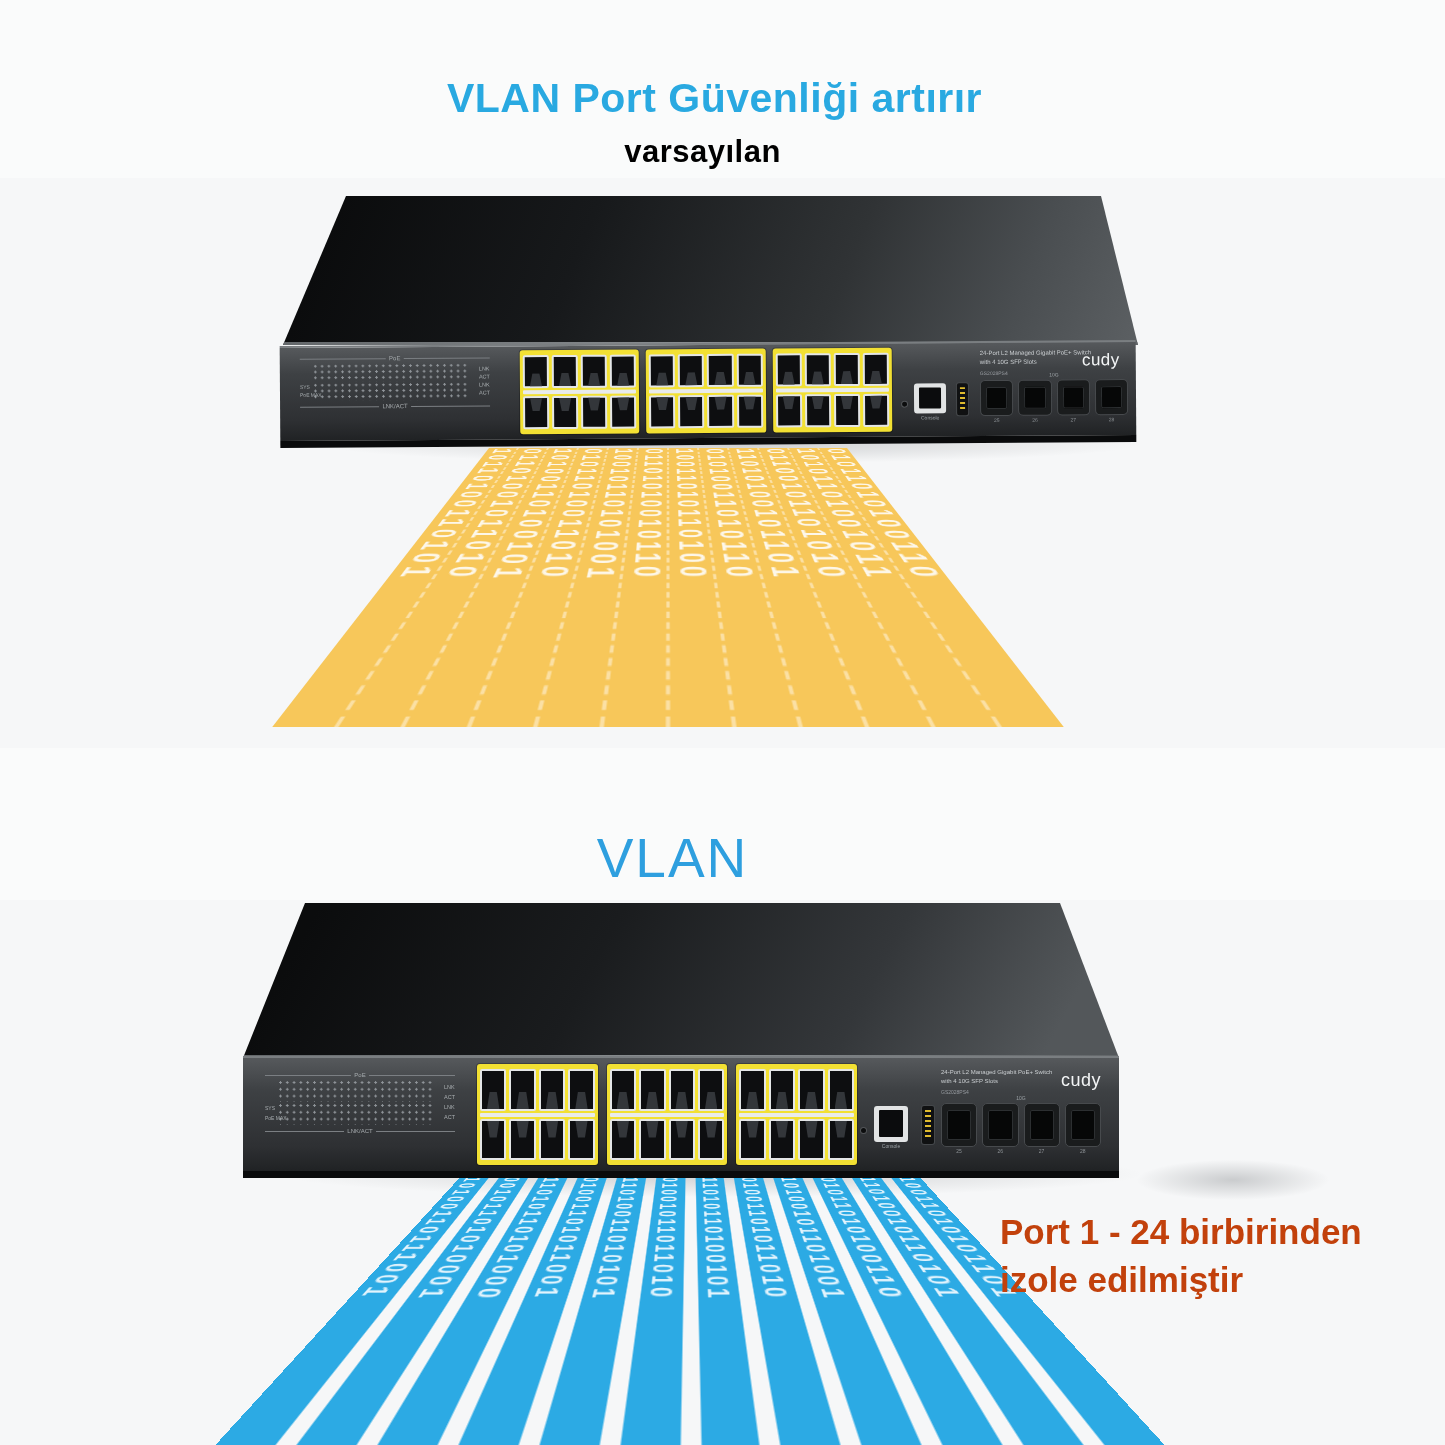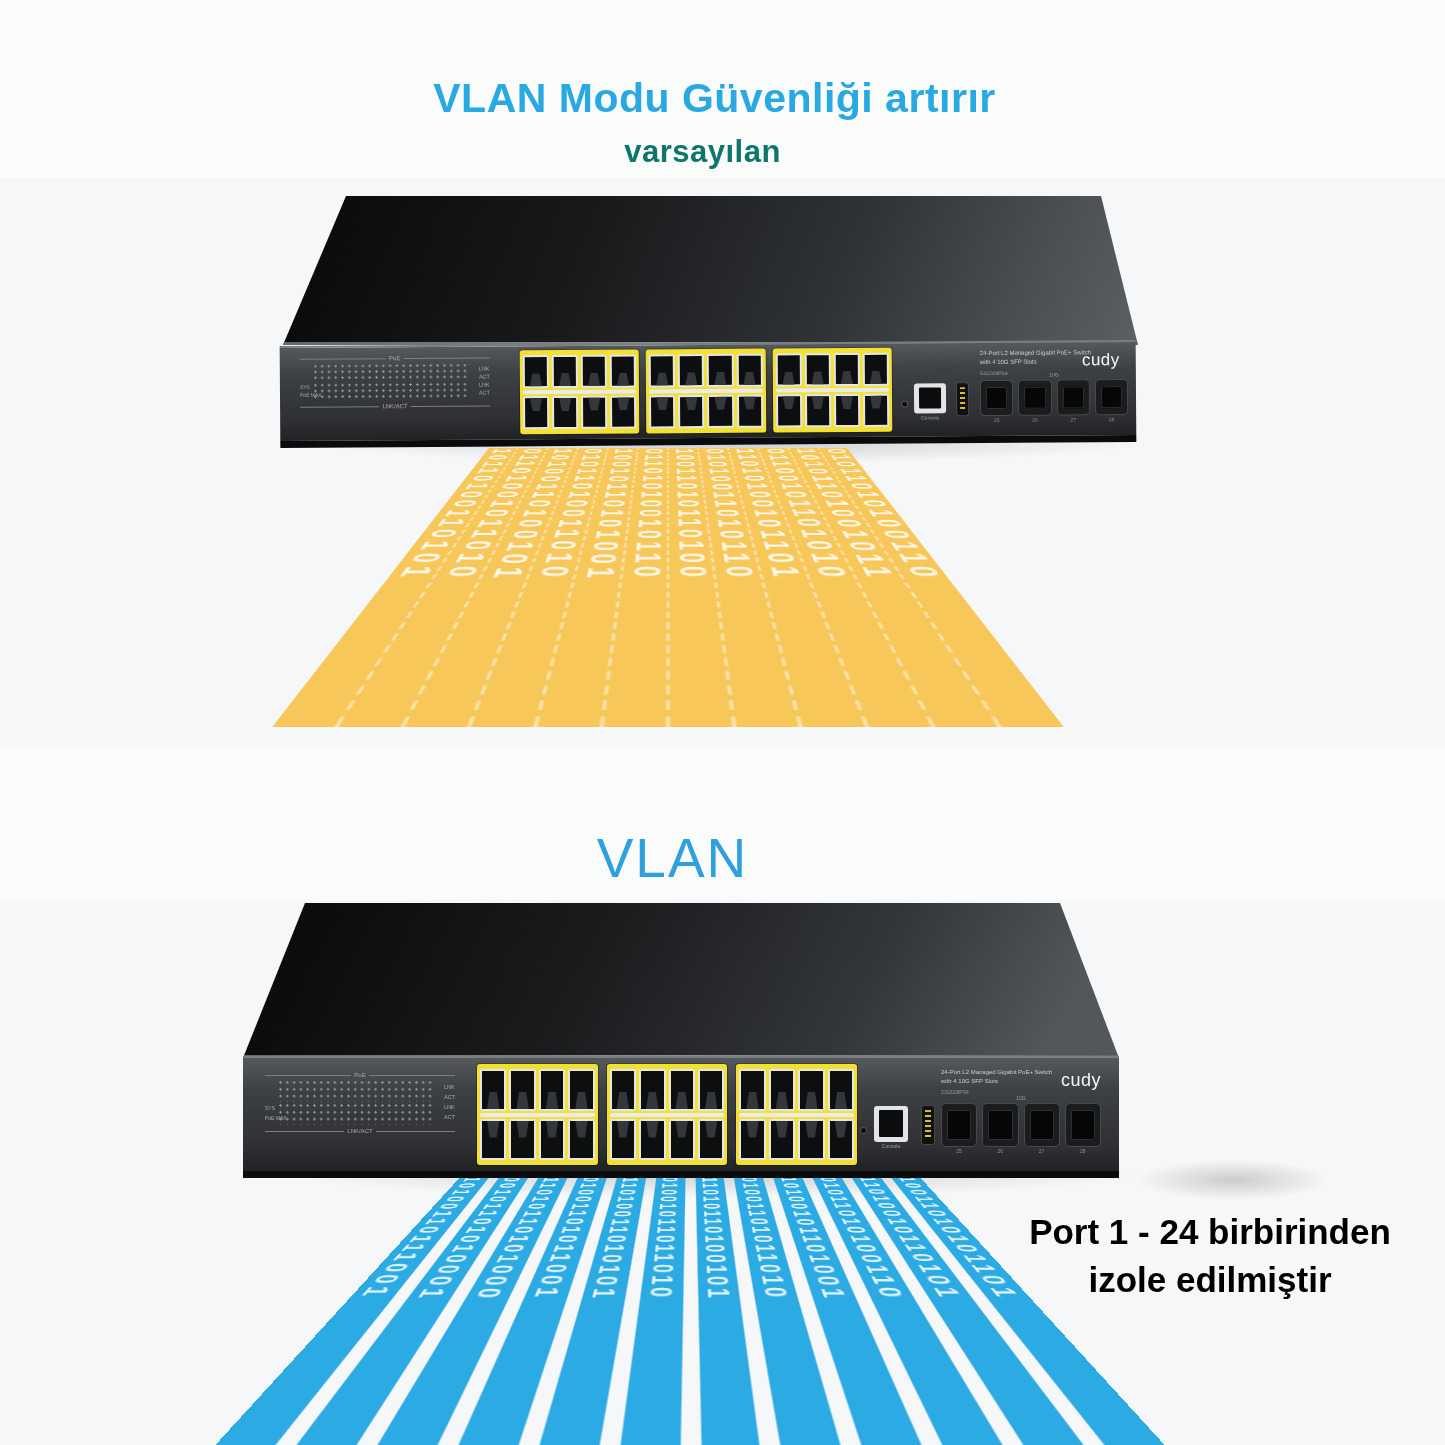--- a/index.html
+++ b/index.html
@@ -128,22 +128,22 @@
     font-weight:700;line-height:1;}
   .mat-default .bits{font-size:23px;letter-spacing:4px;padding-top:2px;}
   .mat-vlan .bits{font-size:19px;letter-spacing:3px;padding-top:2px;}
 </style>
 </head>
 <body>
 
 <div class="photo-band band1"></div>
 <div class="photo-band band2"></div>
 
-<h1 class="main-title" style="color: rgb(41, 169, 225);">VLAN Modu Güvenliği artırır</h1>
-<div class="default-label" style="color: #0f766e;">varsayılan</div>
+<h1 class="main-title" style="color: rgb(41, 169, 225);">VLAN Port Güvenliği artırır</h1>
+<div class="default-label" style="color: #000000;">varsayılan</div>
 
 <div class="sw-shadow shadow1"></div>
 
 <div class="switch sw1">
   <div class="sw-top"></div>
   <div class="sw-front">
     <div class="led-panel">
       <div class="led-line">
           <i></i>
           <span>PoE</span>
@@ -432,16 +432,16 @@
       <span class="bits" style="color: rgb(227, 244, 253);">1101001011010100110</span>
     </div>
     <div class="lane" style="background: rgb(44, 170, 228);">
       <span class="bits" style="color: rgb(227, 244, 253);">1101011010010110101</span>
     </div>
     <div class="lane" style="background: rgb(44, 170, 228);">
       <span class="bits" style="color: rgb(227, 244, 253);">1011010011010101101</span>
     </div>
   </div>
 
-<div class="vlan-caption" style="color: #000000; text-align: center;">
+<div class="vlan-caption" style="color: #c2410c;">
   <div>Port 1 - 24 birbirinden</div>
   <div>izole edilmiştir</div>
 </div>
 
 </body></html>

